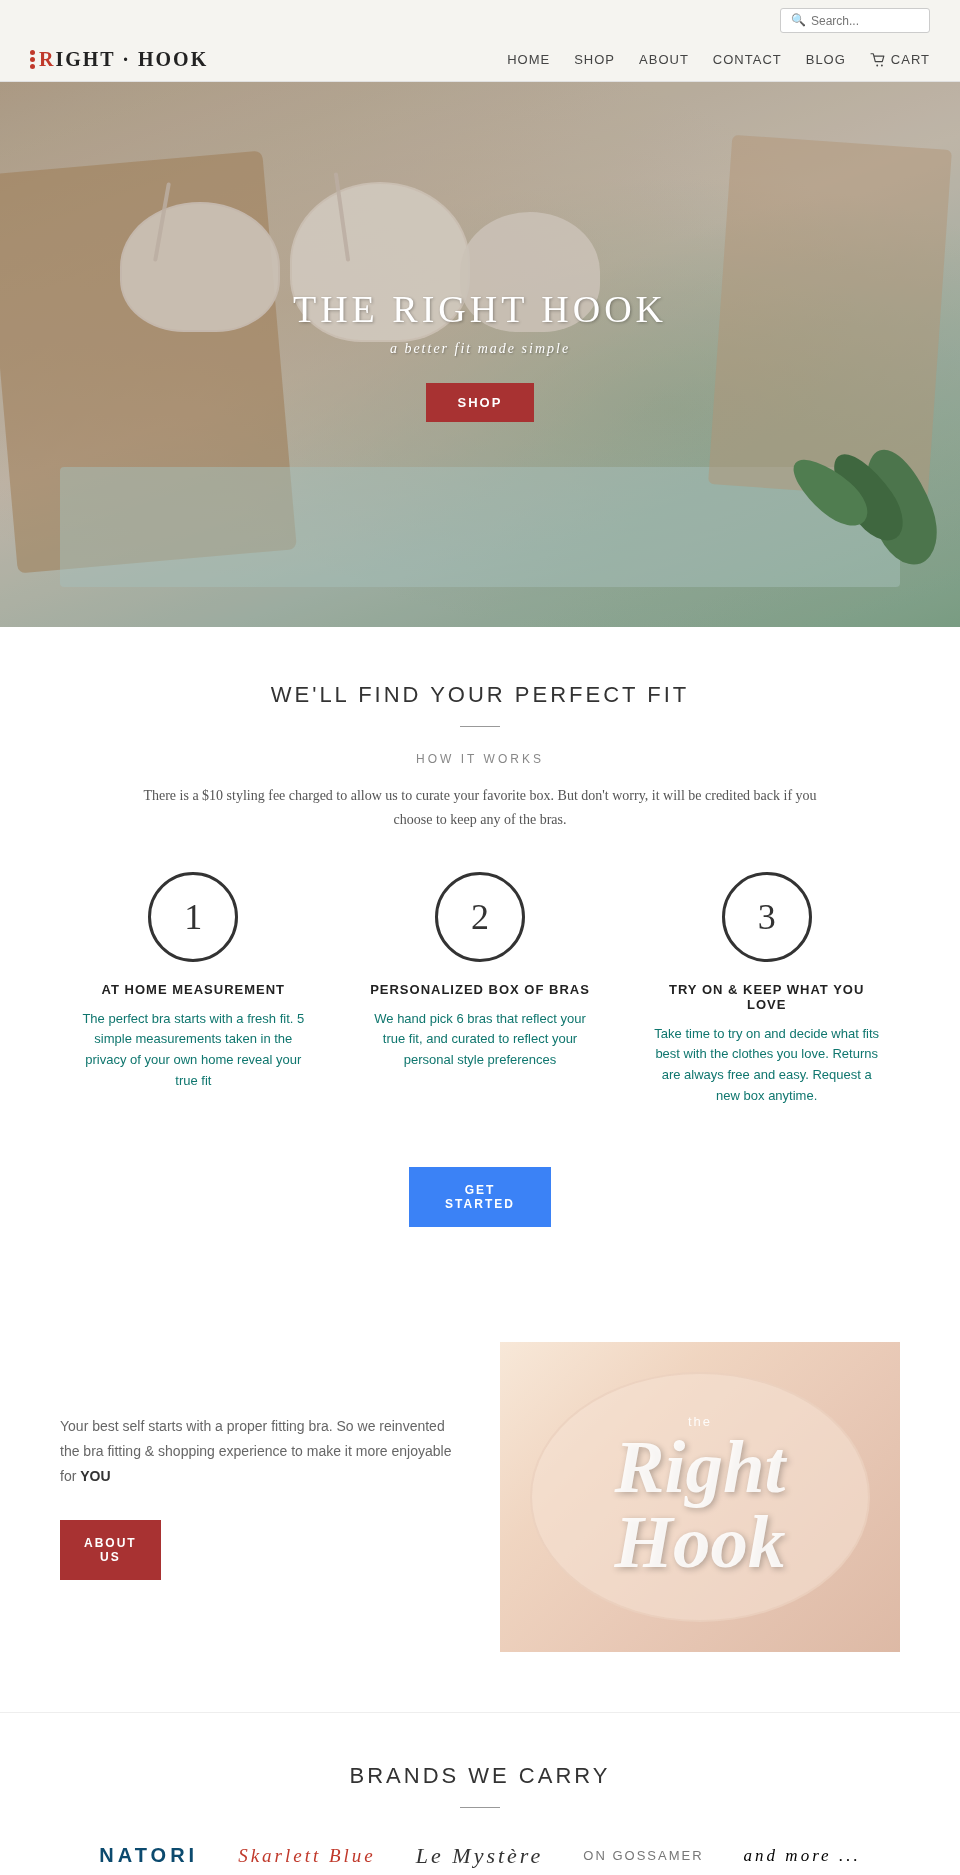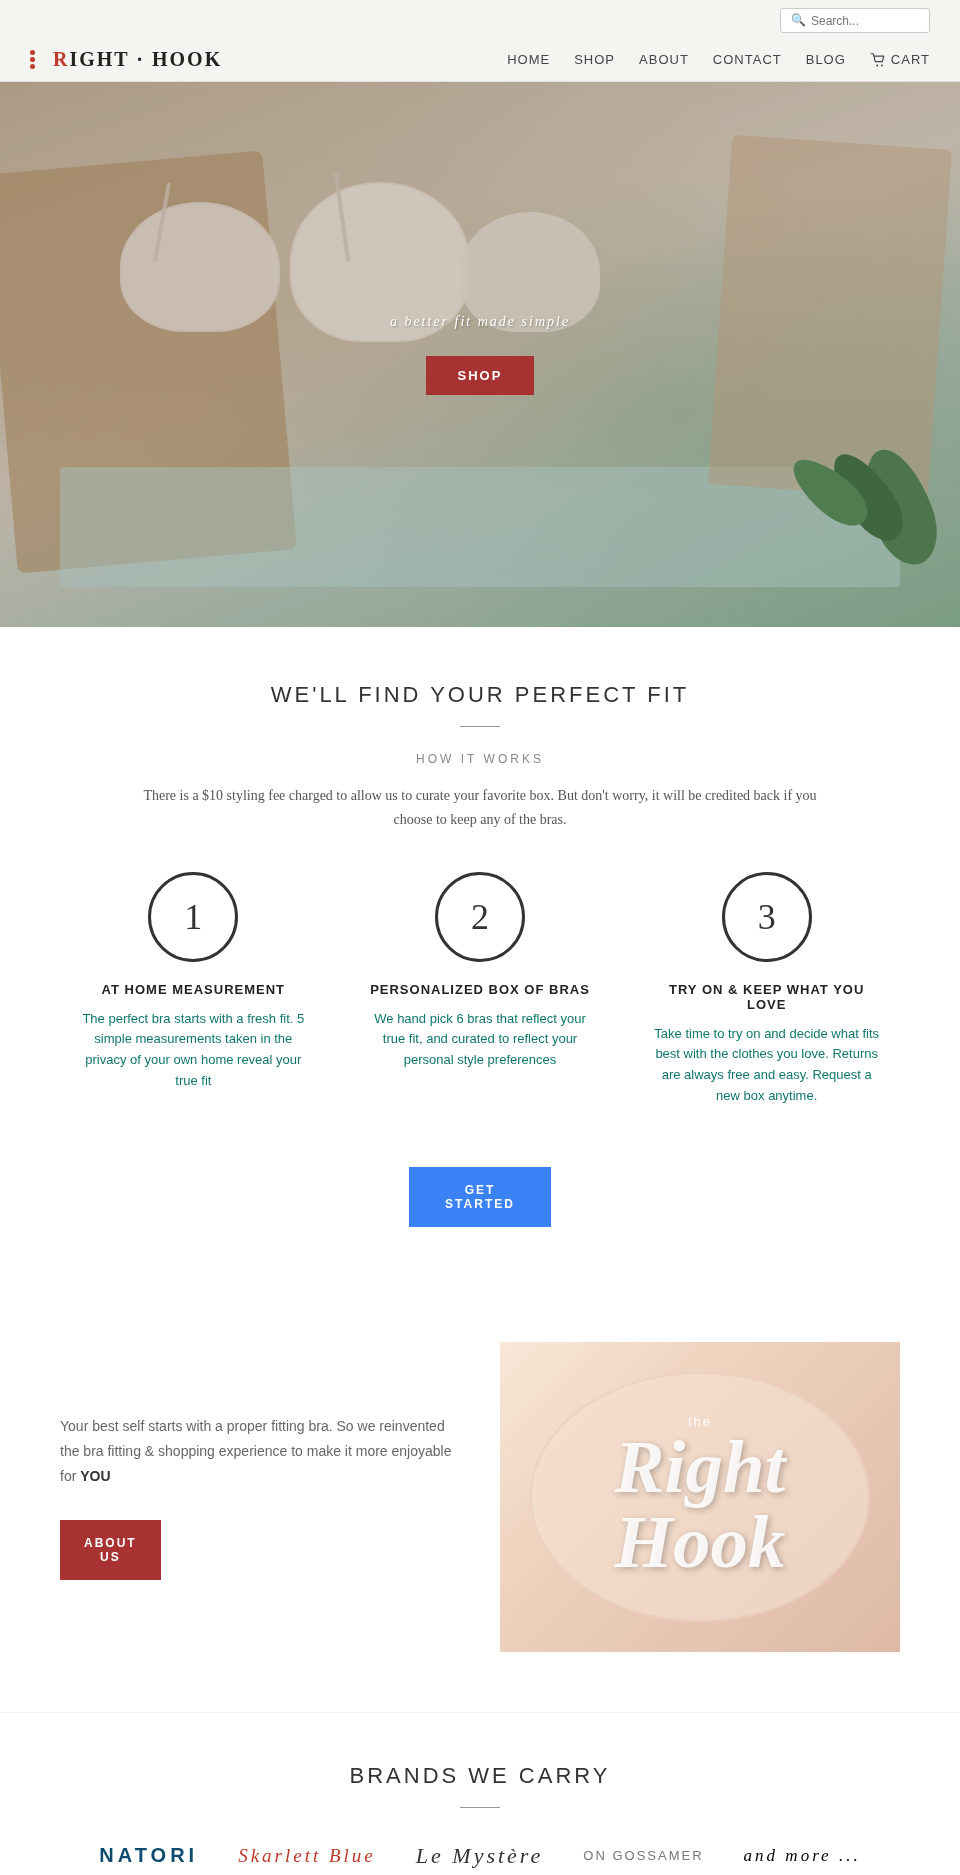--- a/index.html
+++ b/index.html
@@ -22,21 +22,21 @@
       color: #999;
       display: flex;
       align-items: center;
       gap: 5px;
       background: #fff;
       width: 150px;
     }
     .logo {
       display: flex;
       align-items: center;
-      gap: 18px;
+      gap: 4px;
     }
     .logo-dots {
       display: flex;
       flex-direction: column;
       gap: 2px;
     }
     .logo-dot {
       width: 5px;
       height: 5px;
       background: #c0392b;
@@ -378,20 +378,21 @@
 
     <div style="position:absolute;right:20px;top:60px;width:220px;height:350px;background:rgba(210,175,140,0.5);transform:rotate(4deg);border-radius:6px;"></div>
 
     <div style="position:absolute;right:30px;bottom:60px;width:60px;height:120px;background:#5a8a5a;border-radius:50% 50% 50% 50%/60% 60% 40% 40%;transform:rotate(-20deg);"></div>
     <div style="position:absolute;right:70px;bottom:80px;width:45px;height:100px;background:#4a7a4a;border-radius:50% 50% 50% 50%/60% 60% 40% 40%;transform:rotate(-35deg);"></div>
     <div style="position:absolute;right:110px;bottom:90px;width:40px;height:90px;background:#5f935f;border-radius:50% 50% 50% 50%/60% 60% 40% 40%;transform:rotate(-50deg);"></div>
 
     <div style="position:absolute;inset:0;background:rgba(0,0,0,0.15);"></div>
   </div>
   <div class="hero-content">
+    <h1 class="hero-title">THE RIGHT HOOK</h1>
     <p class="hero-subtitle">a better fit made simple</p>
     <button class="btn-shop">SHOP</button>
   </div>
 </section>
 
 <section class="section-white">
   <h2 class="section-title-main">WE'LL FIND YOUR PERFECT FIT</h2>
   <div class="divider"></div>
   <p class="section-subtitle">HOW IT WORKS</p>
   <p class="section-desc">There is a $10 styling fee charged to allow us to curate your favorite box. But don't worry, it will be credited back if you choose to keep any of the bras.</p>

